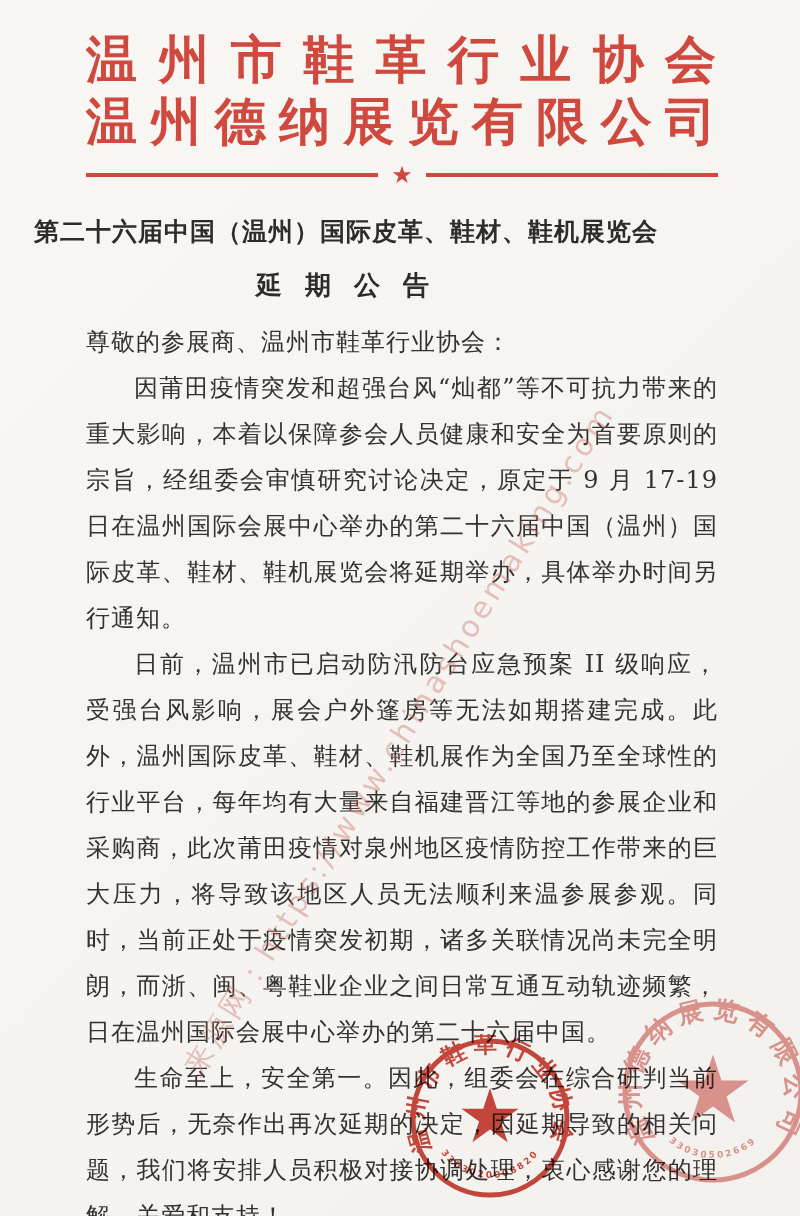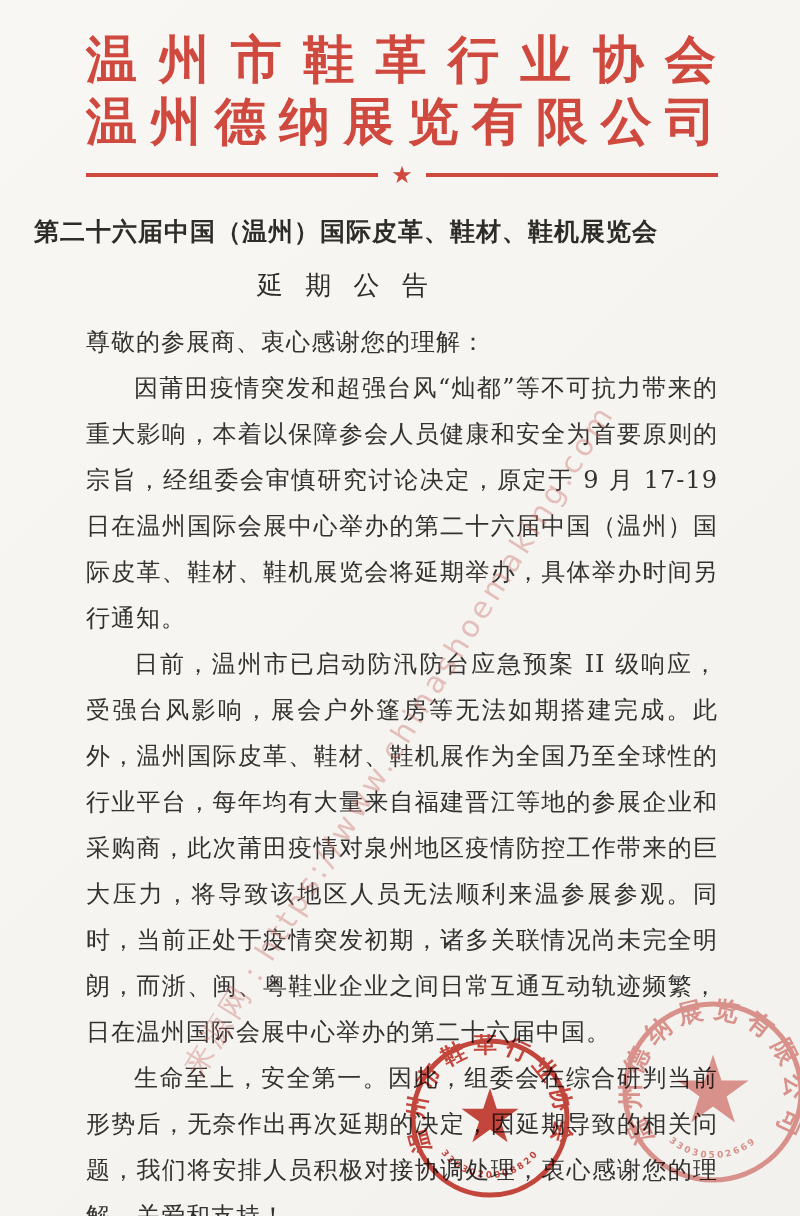--- a/index.html
+++ b/index.html
@@ -34,21 +34,21 @@
   }
 
   
   .title-block { margin-top: 26px; text-align: center; }
   .title-line1 {
     font-size: 25px; font-weight: 700; letter-spacing: 1px;
     line-height: 36px; color: #2e2c29;
   }
   .title-line2 {
     margin-top: 17px;
-    font-size: 26px; font-weight: 400; letter-spacing: 7px;
+    font-size: 26px; font-weight: 700; letter-spacing: 7px;
     line-height: 36px; color: #2e2c29;
   }
 
   
   .body-text {
     width: 632px; margin: 16px auto 0 86px;
     font-size: 24px; line-height: 46px; letter-spacing: 1px;
     color: #343230;
   }
   .salutation { text-align: left; }
@@ -95,21 +95,21 @@
       <span class="rule"></span>
     </div>
   </div>
 
   <div class="title-block">
     <div class="title-line1">第二十六届中国（温州）国际皮革、鞋材、鞋机展览会</div>
     <div class="title-line2">延 期 公 告</div>
   </div>
 
   <div class="body-text">
-    <div class="salutation">尊敬的参展商、衷心感谢您的理解：</div>
+    <div class="salutation">尊敬的参展商、温州市鞋革行业协会：</div>
     <p>因莆田疫情突发和超强台风“灿都”等不可抗力带来的重大影响，本着以保障参会人员健康和安全为首要原则的宗旨，经组委会审慎研究讨论决定，原定于 9 月 17-19 日在温州国际会展中心举办的第二十六届中国（温州）国际皮革、鞋材、鞋机展览会将延期举办，具体举办时间另行通知。</p>
     <p>日前，温州市已启动防汛防台应急预案 II 级响应，受强台风影响，展会户外篷房等无法如期搭建完成。此外，温州国际皮革、鞋材、鞋机展作为全国乃至全球性的行业平台，每年均有大量来自福建晋江等地的参展企业和采购商，此次莆田疫情对泉州地区疫情防控工作带来的巨大压力，将导致该地区人员无法顺利来温参展参观。同时，当前正处于疫情突发初期，诸多关联情况尚未完全明朗，而浙、闽、粤鞋业企业之间日常互通互动轨迹频繁，日在温州国际会展中心举办的第二十六届中国。</p>
     <p>生命至上，安全第一。因此，组委会在综合研判当前形势后，无奈作出再次延期的决定，因延期导致的相关问题，我们将安排人员积极对接协调处理，衷心感谢您的理解、关爱和支持！</p>
 
   </div>
 
   <div class="watermark">来源网：https://www.chinashoemaking.com</div>
 
   <svg class="seal seal-1" width="168" height="168" viewBox="-84 -84 168 168" aria-hidden="true">
     <defs>

